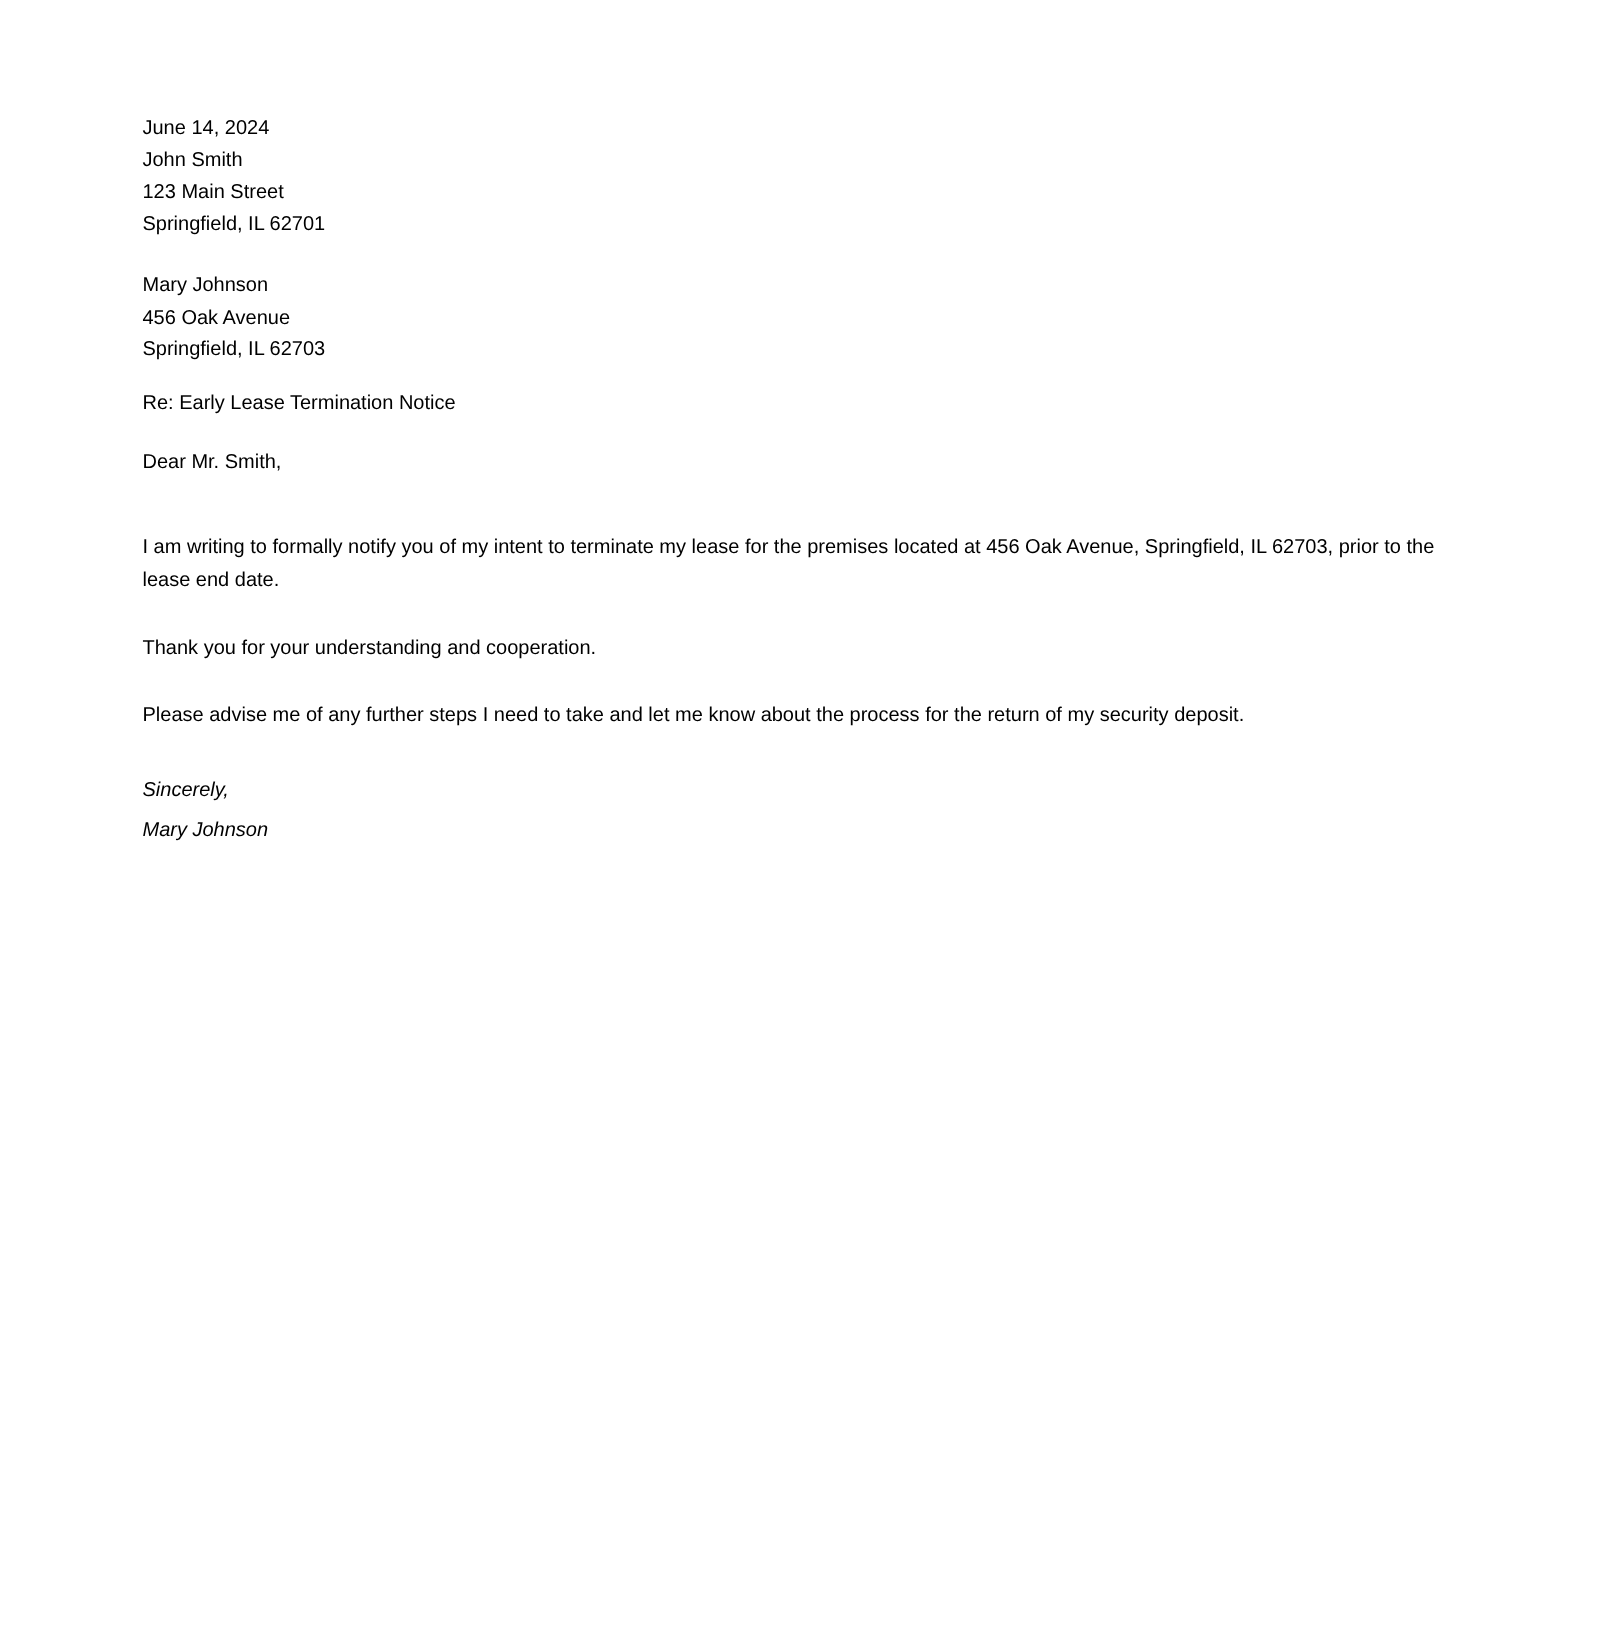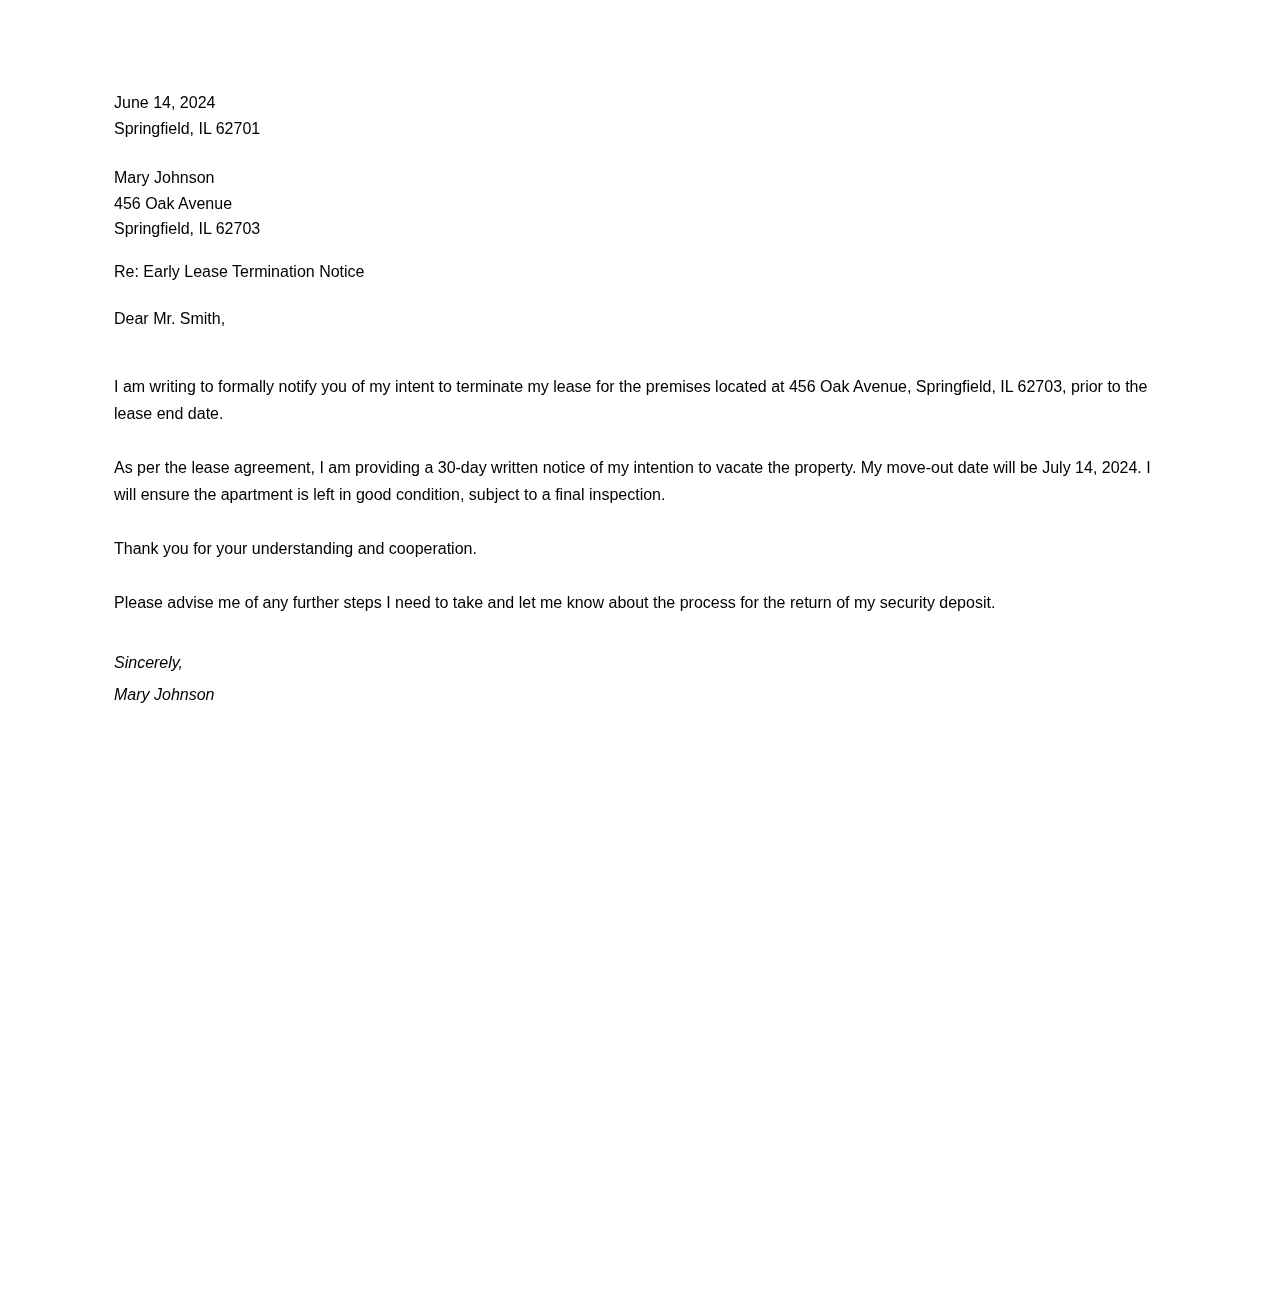--- a/index.html
+++ b/index.html
@@ -13,34 +13,35 @@
   .para { line-height: 27px; margin: 0 0 27px 0; }
   .closing { margin-top: 31px; line-height: 32px; font-style: italic; }
 </style>
 </head>
 <body>
 
 <div class="page">
   <div class="line date">June 14, 2024</div>
 
   <div class="addr">
+    <span class="line">John Smith</span>
+    <span class="line">123 Main Street</span>
     <span class="line">Springfield, IL 62701</span>
   </div>
 
   <div class="addr">
     <span class="line">Mary Johnson</span>
     <span class="line">456 Oak Avenue</span>
     <span class="line">Springfield, IL 62703</span>
   </div>
 
   <div class="subject">Re: Early Lease Termination Notice</div>
   <div class="salutation">Dear Mr. Smith,</div>
 
   <p class="para">I am writing to formally notify you of my intent to terminate my lease for the premises located at 456 Oak Avenue, Springfield, IL 62703, prior to the lease end date.</p>
-  <p class="para">As per the lease agreement, I am providing a 30-day written notice of my intention to vacate the property. My move-out date will be July 14, 2024. I will ensure the apartment is left in good condition, subject to a final inspection.</p>
   <p class="para">Thank you for your understanding and cooperation.</p>
   <p class="para">Please advise me of any further steps I need to take and let me know about the process for the return of my security deposit.</p>
 
   <div class="closing">
     <span class="line" style="line-height:32px">Sincerely,</span>
     <span class="line" style="line-height:32px">Mary Johnson</span>
   </div>
 </div>
 
 </body></html>

